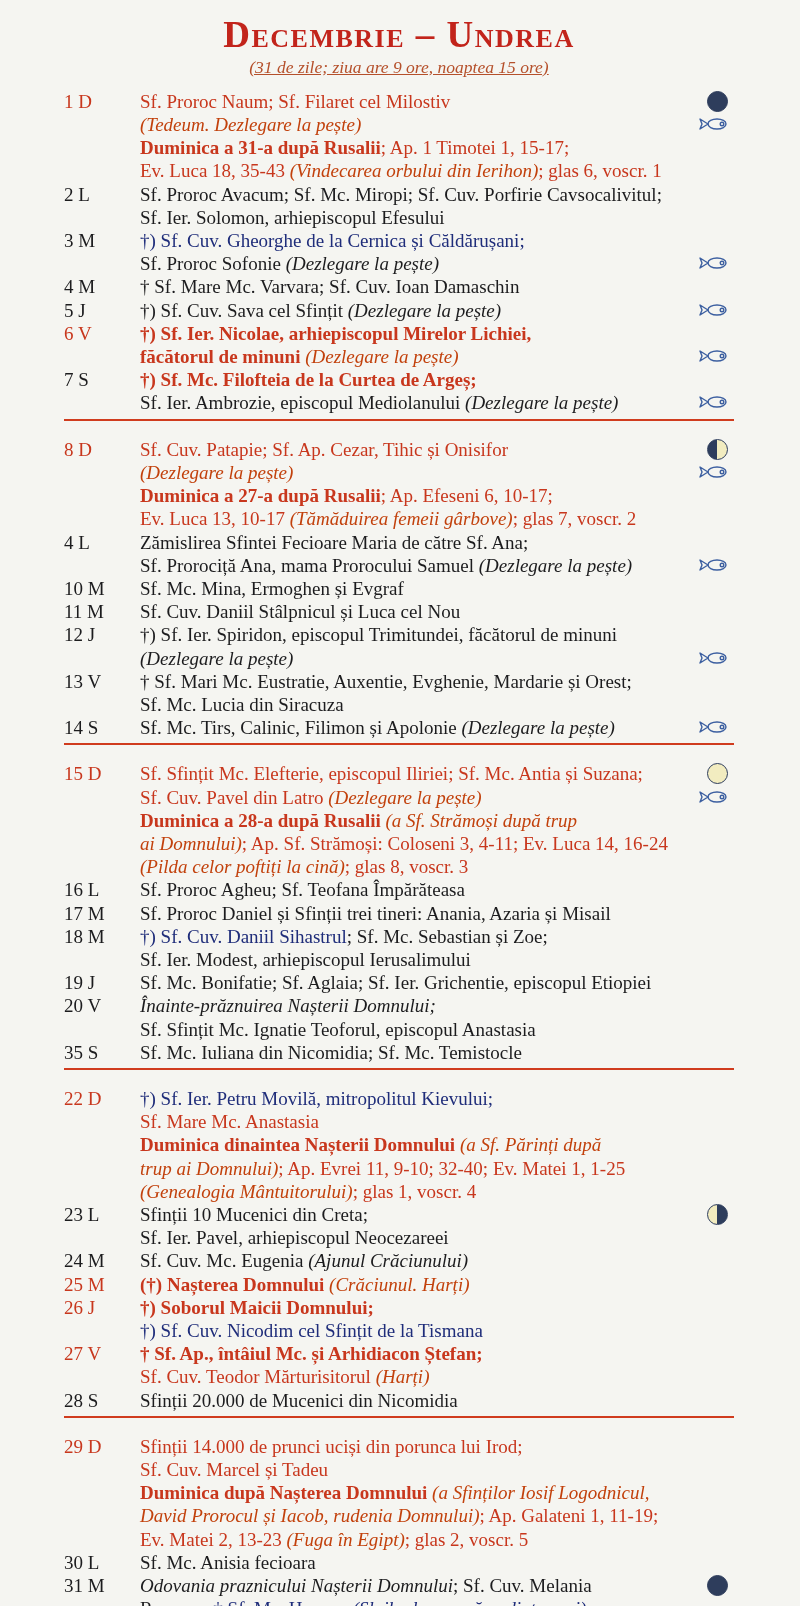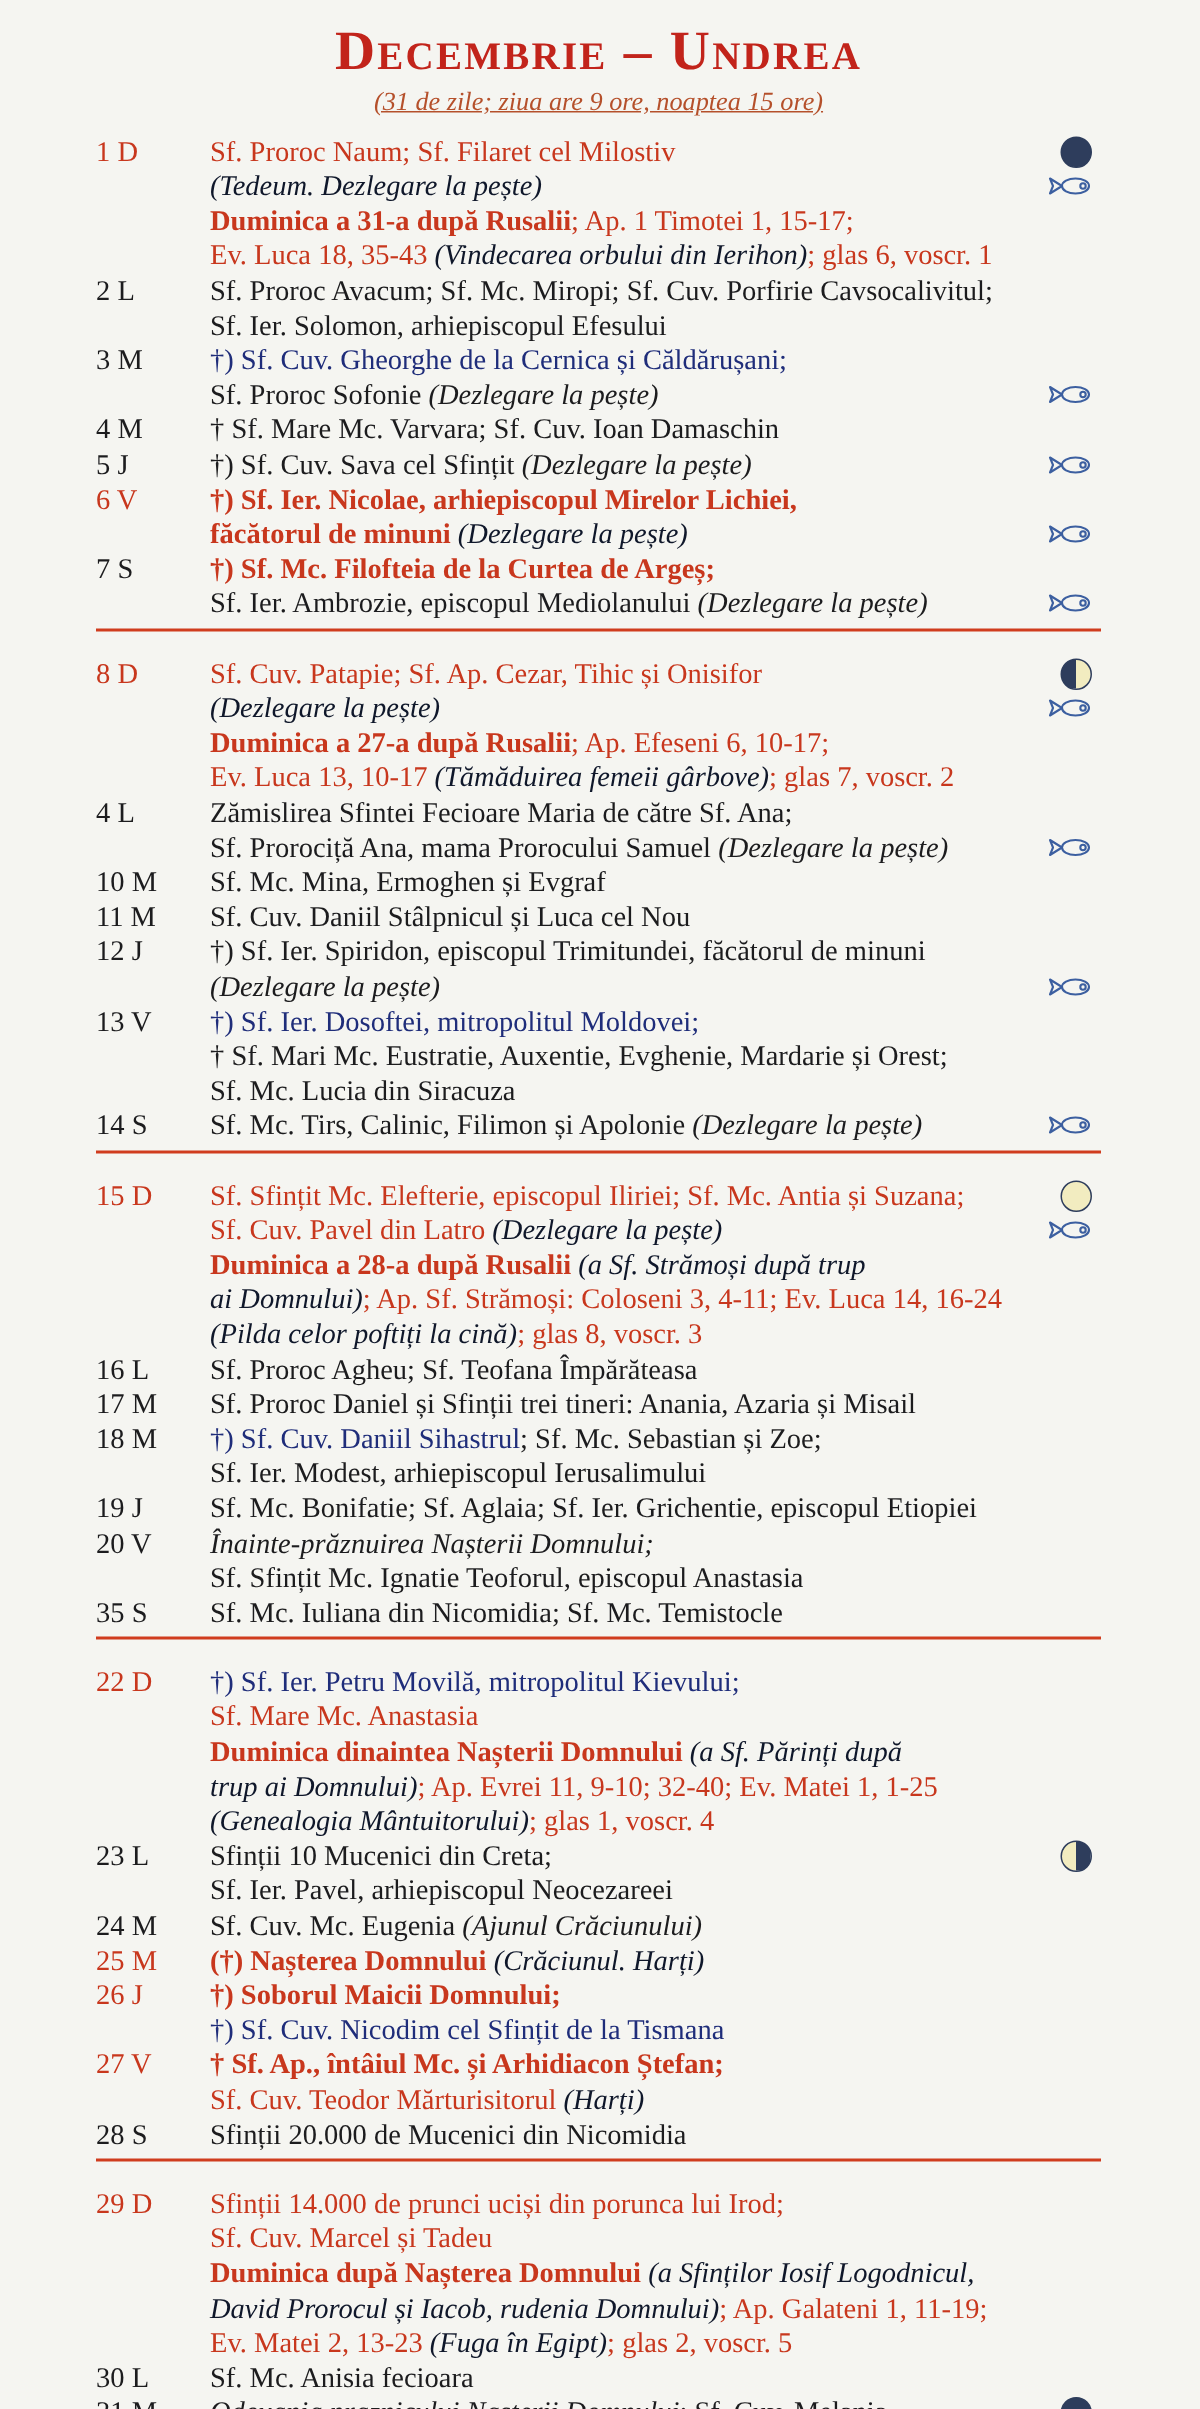--- a/index.html
+++ b/index.html
@@ -40,21 +40,21 @@
   .day-content{flex:1 1 auto;min-width:0;}
   .day-line{
     position:relative;
     font-size:19px;
     line-height:23.2px;
     white-space:pre-wrap;
   }
   
   .s-r  {color:#c8371d;}
   .s-rb {color:#c8371d;font-weight:bold;}
-  .s-ri {color:#0f172a;font-style:italic;margin-top:36px;}
+  .s-ri {color:#c2410c;font-style:italic;margin-top:36px;}
   .s-k  {color:#1c1c1e;}
   .s-ki {color:#1c1c1e;font-style:italic;}
   .s-nb {color:#1f2d7a;font-weight:normal;}
   .s-ni {color:#1f2d7a;font-style:italic;}
   
   .line-icon{position:absolute;right:2px;top:3px;display:inline-block;line-height:0;}
   .line-icon-moon{position:absolute;right:6px;top:1px;display:inline-block;line-height:0;}
   .moon{display:inline-block;width:21px;height:21px;border-radius:50%;
         border:1.5px solid #2e3d5c;box-sizing:border-box;}
   .moon-new  {background:#2e3d5c;}
@@ -183,21 +183,20 @@
           <div class="day-line"><span class="s-ki">(Dezlegare la pește)</span><span class="line-icon"><svg width="34" height="16" viewBox="0 0 34 16" fill="none" stroke="#3c5fa0" stroke-width="1.4" stroke-linejoin="round">
                 <path d="M10 8 L2 3 L4 8 L2 13 Z"></path>
                 <ellipse cx="19" cy="8" rx="9" ry="5"></ellipse>
                 <circle cx="24" cy="8" r="1.8"></circle>
               </svg></span></div>
         </div>
       </div>
       <div class="day-row">
         <div class="day-num">13 V</div>
         <div class="day-content">
-          <div class="day-line"><span class="s-nb">†) Sf. Ier. Dosoftei, mitropolitul Moldovei;</span></div>
           <div class="day-line"><span class="s-k">† Sf. Mari Mc. Eustratie, Auxentie, Evghenie, Mardarie și Orest;</span></div>
           <div class="day-line"><span class="s-k">Sf. Mc. Lucia din Siracuza</span></div>
         </div>
       </div>
       <div class="day-row">
         <div class="day-num">14 S</div>
         <div class="day-content">
           <div class="day-line"><span class="s-k">Sf. Mc. Tirs, Calinic, Filimon și Apolonie </span><span class="s-ki">(Dezlegare la pește)</span><span class="line-icon"><svg width="34" height="16" viewBox="0 0 34 16" fill="none" stroke="#3c5fa0" stroke-width="1.4" stroke-linejoin="round">
                 <path d="M10 8 L2 3 L4 8 L2 13 Z"></path>
                 <ellipse cx="19" cy="8" rx="9" ry="5"></ellipse>

